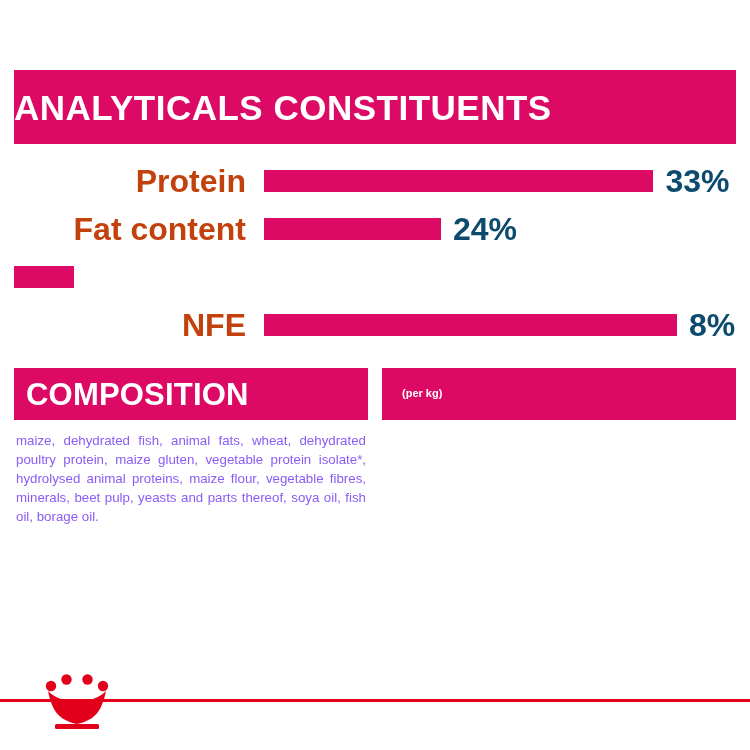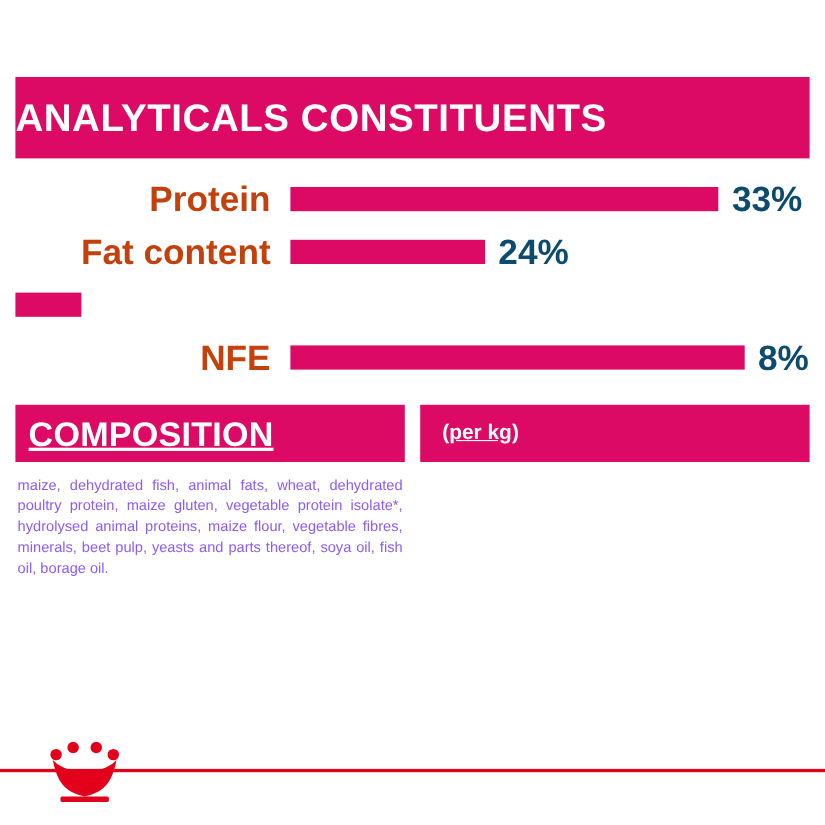--- a/index.html
+++ b/index.html
@@ -80,30 +80,29 @@
     gap: 14px;
   }
   .panel { flex: 1; min-width: 0; }
   .panel-head {
     background: #DC0A64;
     color: #ffffff;
     height: 52px;
     display: flex;
     align-items: center;
     padding: 0 12px;
-    text-decoration: underline;
   }
   .panel-head .h-main {
     font-size: 31px;
     font-weight: bold;
     line-height: 1;
     letter-spacing: 0.2px;
   }
   .panel-head .h-sub {
-    font-size: 19px;
+    font-size: 11px;
     font-weight: bold;
     margin-left: 8px;
     line-height: 1;
     padding-bottom: 2px;
   }
   .panel-body {
     padding: 12px 2px 0 2px;
     font-size: 13.3px;
     line-height: 1.42;
     color: #8b5cf6;

